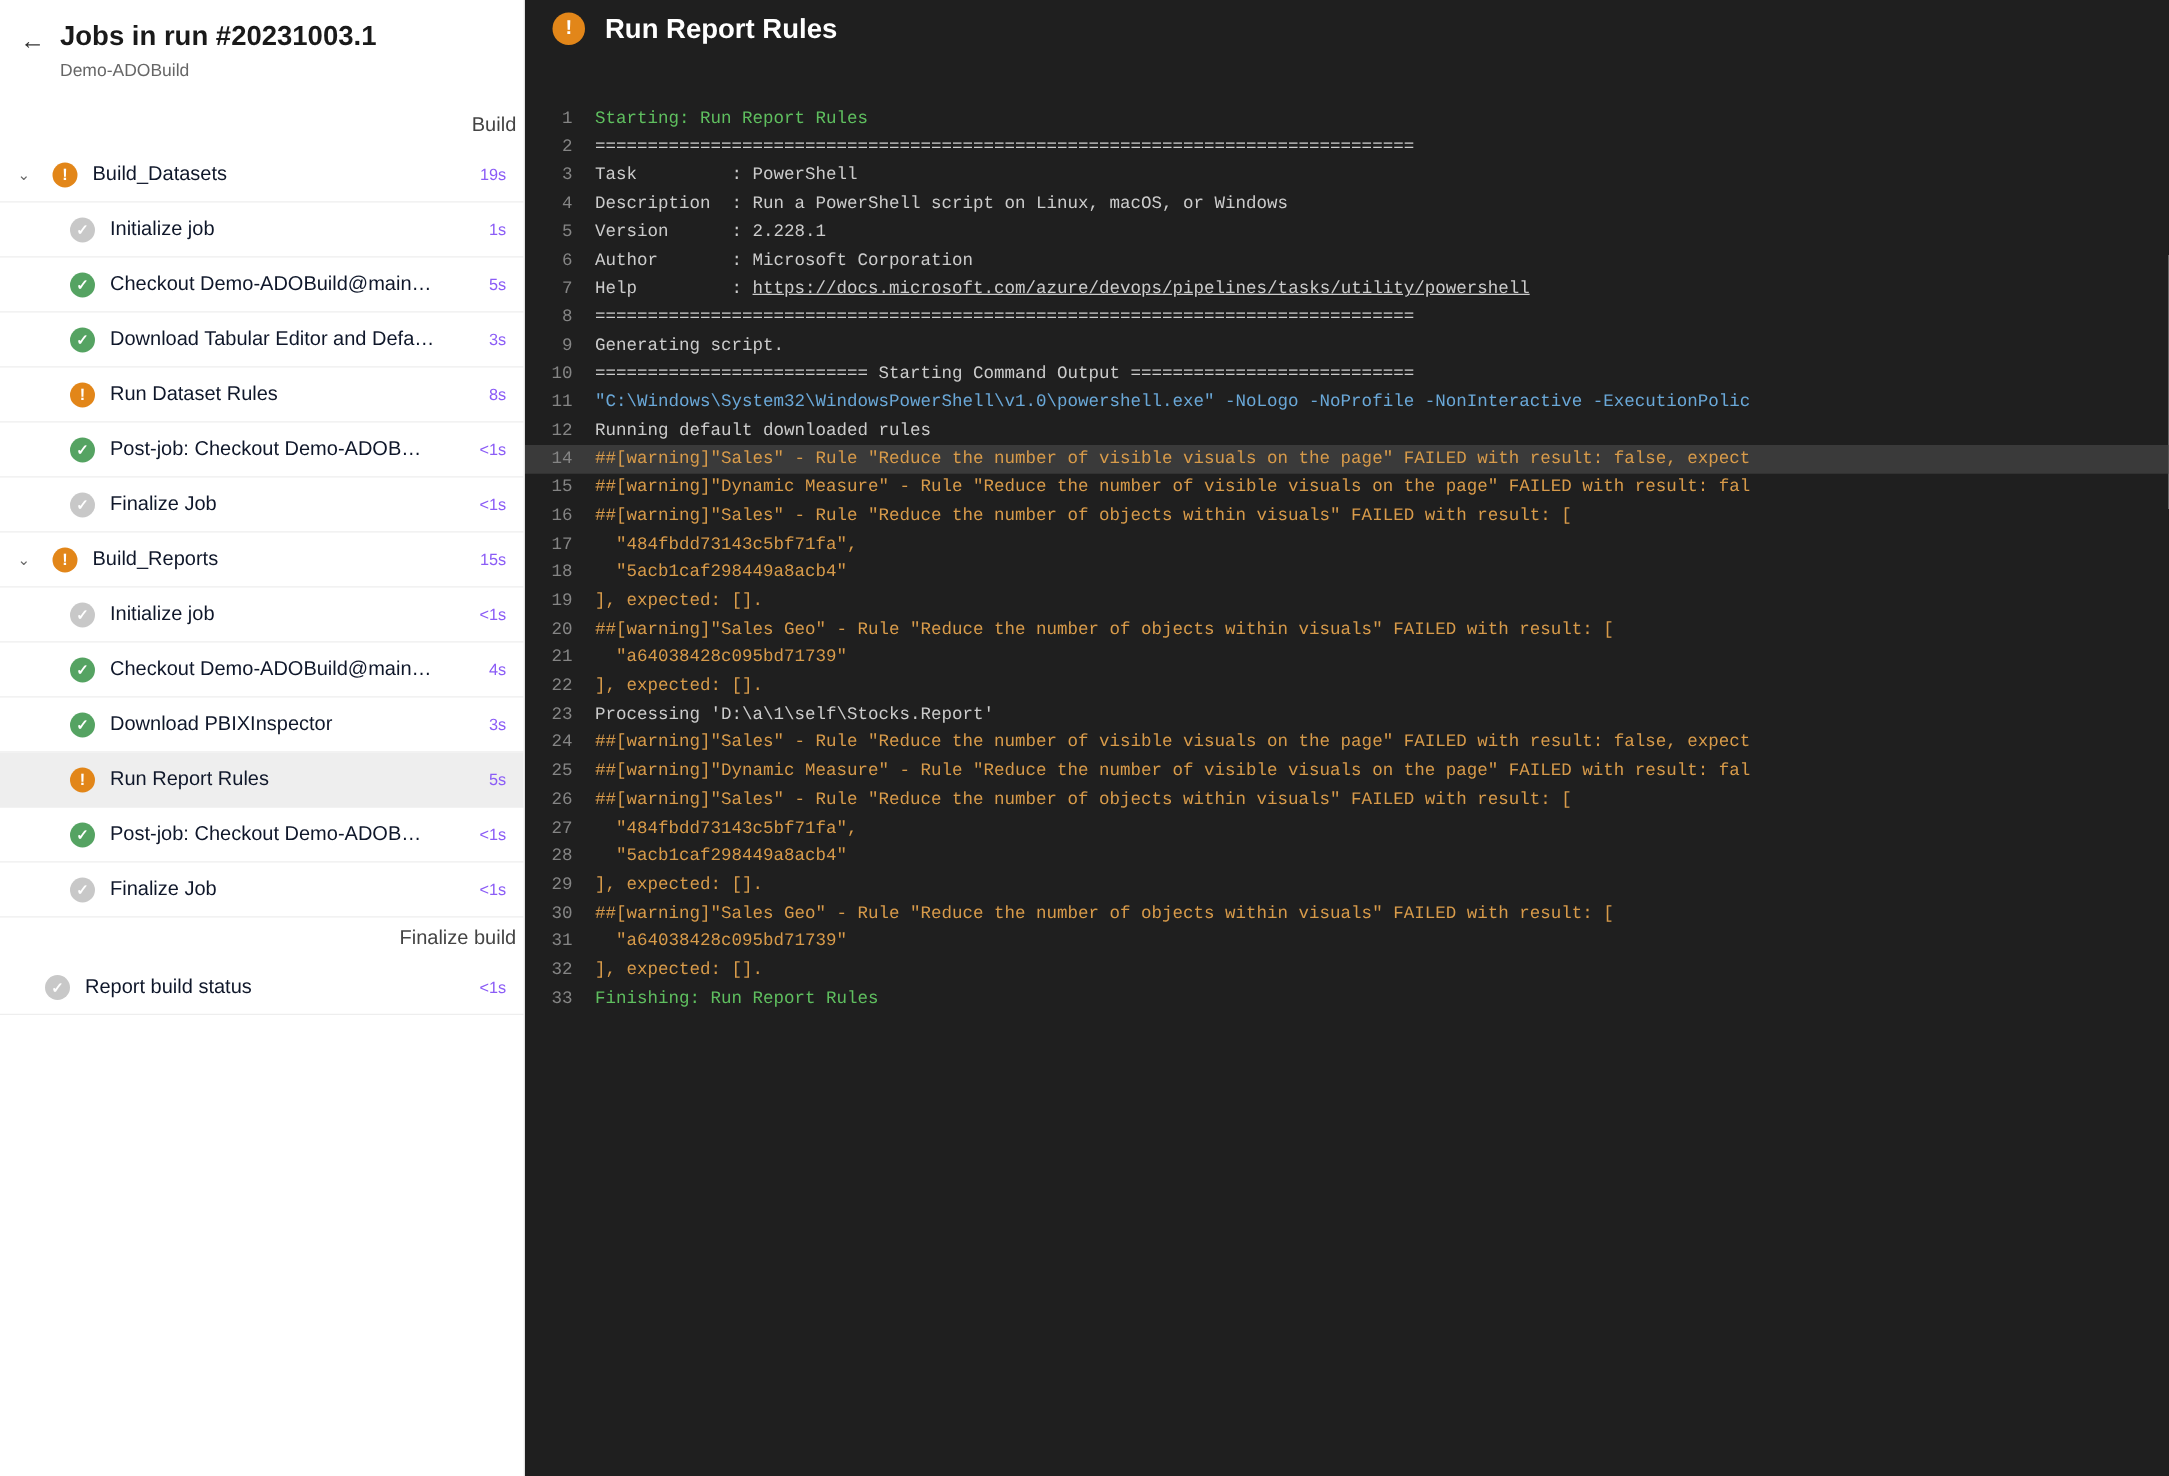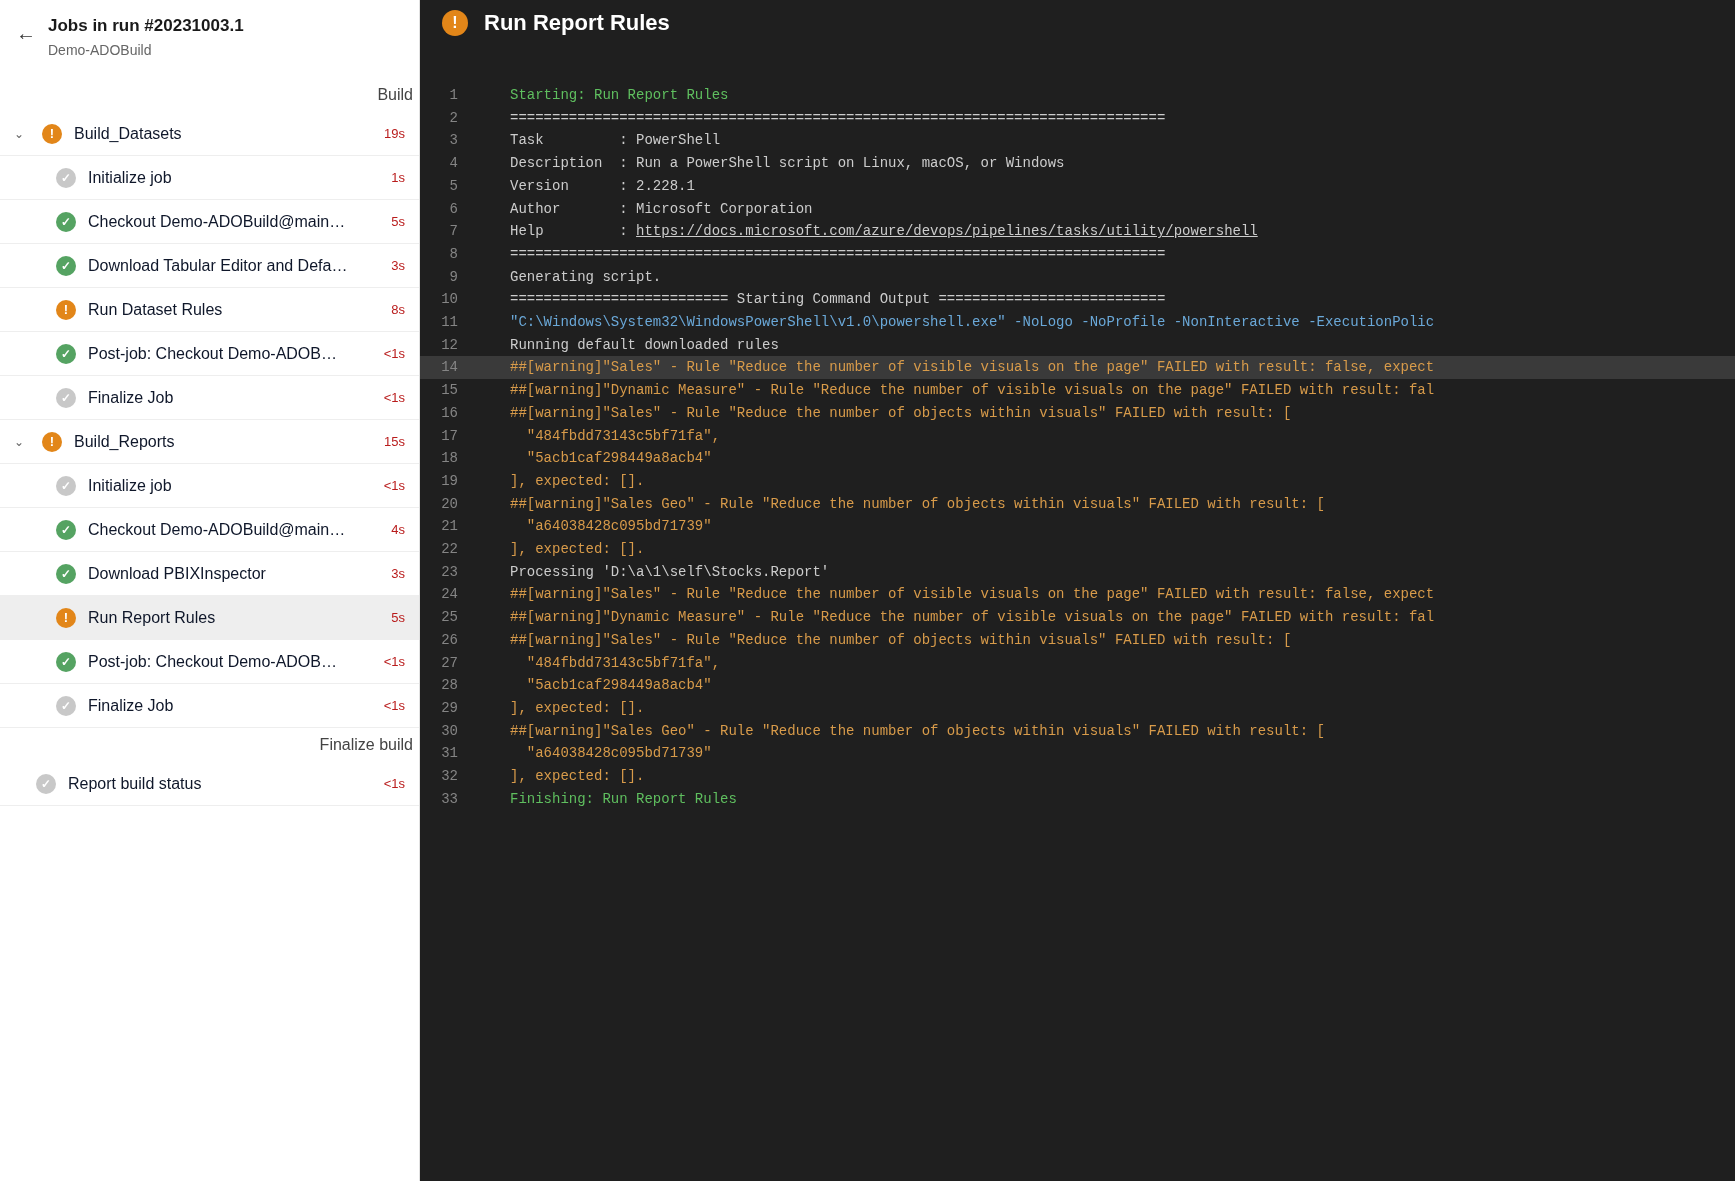--- a/index.html
+++ b/index.html
@@ -26,21 +26,21 @@
       padding: 16px 16px 20px 16px;
       gap: 12px;
     }
     .back-arrow {
       font-size: 20px;
       color: #333;
       cursor: pointer;
       margin-top: 6px;
     }
     .header-titles h1 {
-      font-size: 17px;
+      font-size: 22px;
       font-weight: 600;
       color: #1a1a1a;
     }
     .header-titles .subtitle {
       font-size: 14px;
       color: #666;
       margin-top: 6px;
     }
     .section-label {
       padding: 8px 6px;
@@ -86,21 +86,21 @@
     .row-label {
       flex: 1;
       font-size: 16px;
       color: #0f172a;
       white-space: nowrap;
       overflow: hidden;
       text-overflow: ellipsis;
     }
     .row-time {
       font-size: 13px;
-      color: #b91c1c;
+      color: #8b5cf6;
       min-width: 30px;
       text-align: right;
     }
     
     .main {
       flex: 1;
       background: #1f1f1f;
       color: #ddd;
       display: flex;
       flex-direction: column;
@@ -141,21 +141,20 @@
       width: 56px;
       text-align: right;
       padding-right: 18px;
       color: #858585;
       user-select: none;
       flex-shrink: 0;
     }
     .lc {
       flex: 1;
       color: #cccccc;
-      margin-left: 34px;
     }
     .c-green { color: #5fbf5f; }
     .c-blue  { color: #6aa8d8; }
     .c-warn  { color: #d89b4a; }
     .c-link  { color: #cccccc; text-decoration: underline; }
   </style>
 </head>
 <body>
 
 <div class="sidebar">

